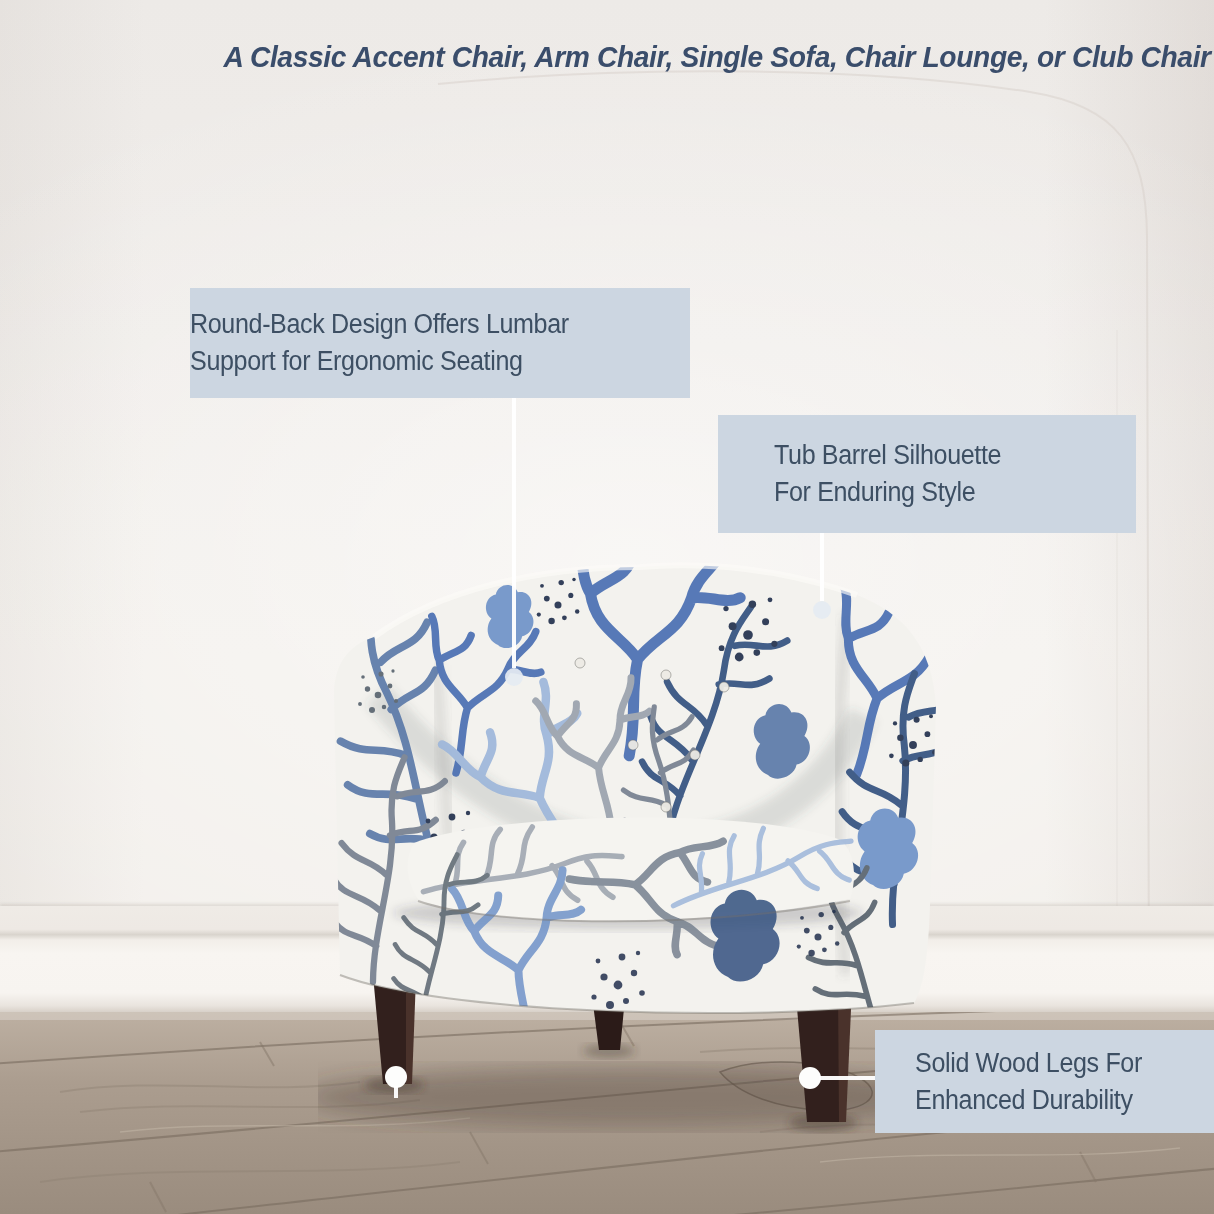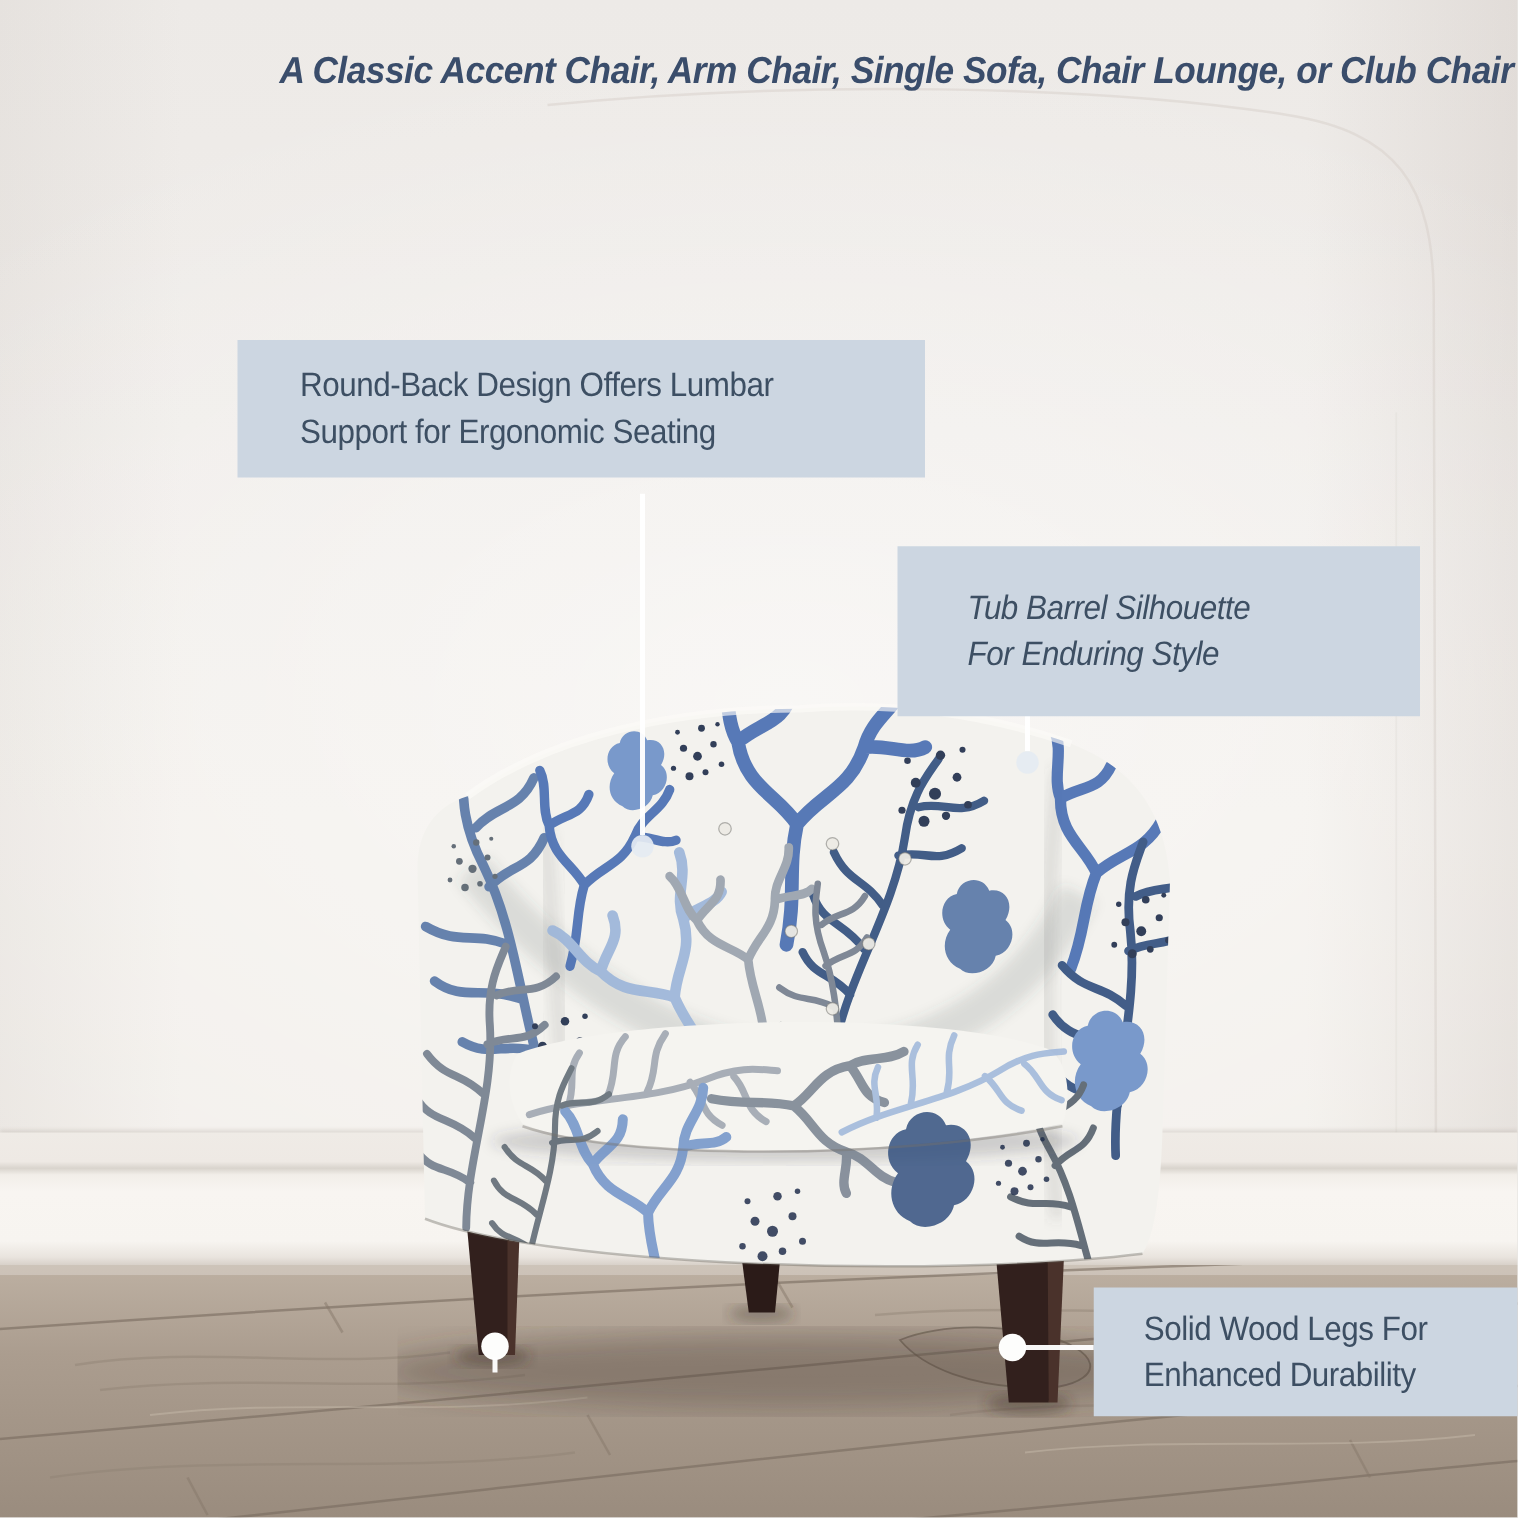--- a/index.html
+++ b/index.html
@@ -23,22 +23,22 @@
   
   .lead-line{position:absolute;background:var(--c-leader,#ffffff);opacity:.96;}
   .lead-dot{position:absolute;border-radius:50%;}
   .dot-soft{background:rgba(229,236,242,0.92);}
   .dot-solid{background:#fdfdfc;}
   
   .callout{position:absolute;display:flex;flex-direction:column;justify-content:center;
     background:var(--c-callout-bg,#ccd6e1);color:var(--c-callout-text,#3d4f63);
     font-size:27px;line-height:37px;letter-spacing:-0.4px;}
   .callout .tx{display:block;transform:scaleX(0.93);transform-origin:left center;white-space:nowrap;}
-  .co1{left:190px;top:272px;width:500px;height:110px;padding-left:50px;}
-  .co2{left:718px;top:437px;width:362px;height:136px;padding-left:56px;font-style:italic;}
+  .co1{left:190px;top:288px;width:500px;height:110px;}
+  .co2{left:718px;top:415px;width:362px;height:118px;padding-left:56px;}
   .co3{left:149px;top:1095px;width:447px;height:106px;padding-left:40px;}
   .co4{left:875px;top:1030px;width:313px;height:103px;padding-left:40px;}
   
   .title{position:absolute;left:0;top:40px;width:1214px;text-align:right;
     color:var(--c-title-text,#3a4d6b);font-size:30px;font-weight:bold;font-style:italic;padding-left:28px;}
   .title .tx{display:inline-block;transform:scaleX(0.94);transform-origin:center;white-space:nowrap;letter-spacing:-0.4px;}
   .chair{position:absolute;left:318px;top:545px;}
 </style>
 </head>
 <body>

